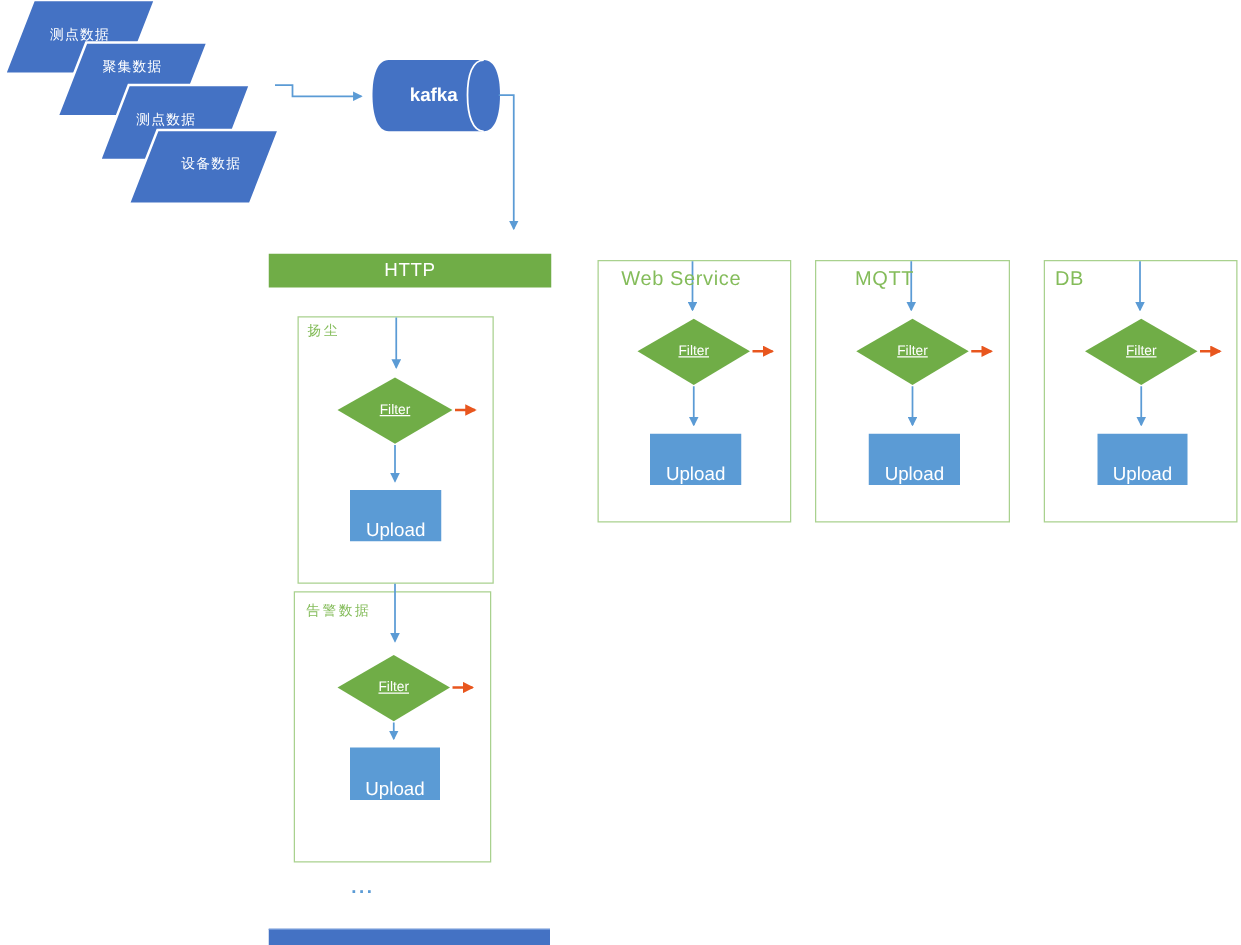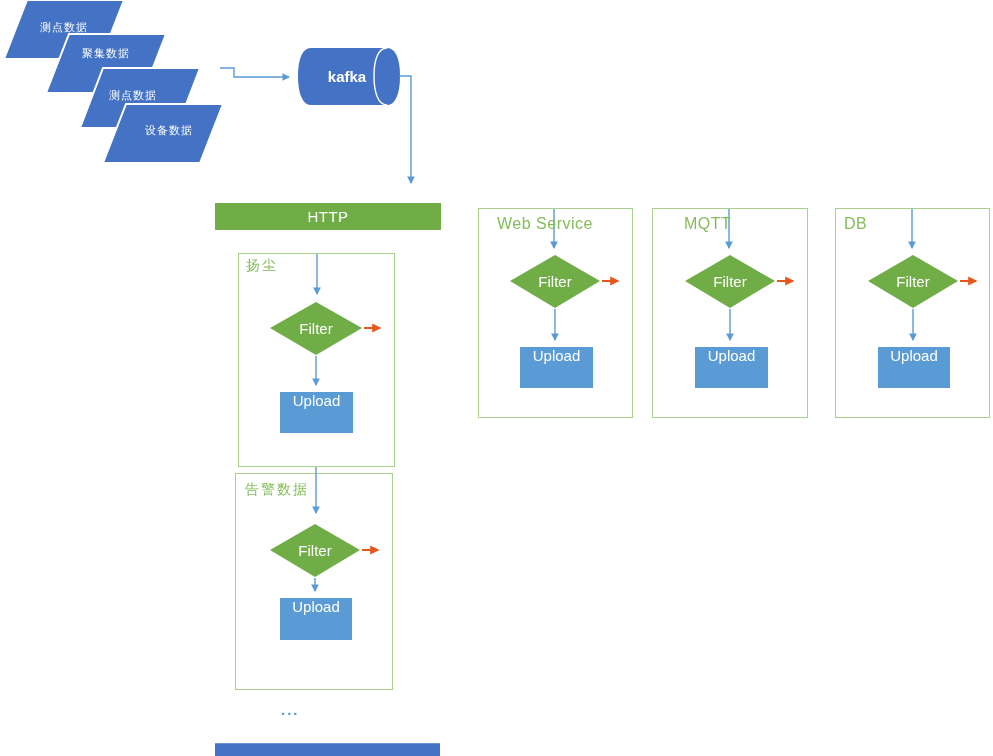--- a/index.html
+++ b/index.html
@@ -1,31 +1,31 @@
 <!DOCTYPE html>
 <html><head>
 <meta charset="utf-8">
 <style>
   html,body{margin:0;padding:0;background:#fff;}
   #canvas{position:relative;width:993px;height:756px;background:#ffffff;overflow:hidden;
           font-family:"Liberation Sans", sans-serif;}
   #shape-layer{position:absolute;left:0;top:0;z-index:2;pointer-events:none;}
   .box{position:absolute;border:1.5px solid #A9D18E;background:transparent;z-index:1;box-sizing:border-box;}
   .box-title{position:absolute;color:#84BC5A;z-index:3;white-space:nowrap;}
-  .cjk-title{font-size:14px;letter-spacing:2px;}
+  .cjk-title{font-size:11px;letter-spacing:2px;}
   .lat-title{font-size:16px;letter-spacing:0.5px;}
   .bar{position:absolute;z-index:1;display:flex;align-items:center;justify-content:center;}
   .http-bar{background:#70AD47;color:#fff;font-size:15px;letter-spacing:0.5px;}
   .bottom-bar{background:#4472C4;border-top:1px solid #6E96D8;}
   .upload{position:absolute;background:#5B9BD5;color:#fff;font-size:15px;z-index:1;
-          display:flex;align-items:flex-start;justify-content:center;}
+          display:flex;align-items:flex-end;justify-content:center;}
   .shape-label{position:absolute;color:#fff;z-index:3;display:flex;align-items:center;
                justify-content:center;text-align:left;white-space:nowrap;}
   .src-label{font-size:11px;letter-spacing:1px;}
-  .filter-label{font-size:15px;}
+  .filter-label{font-size:11px;text-decoration:underline;}
   .kafka-label{font-size:15px;}
   .ellipsis{position:absolute;color:#5B9BD5;font-size:15px;font-weight:bold;letter-spacing:2px;
             z-index:3;}
 </style>
 </head>
 <body>
 
 <div id="canvas">
 
   <div class="box" style="left:238px;top:253px;width:157px;height:214px;"></div>

